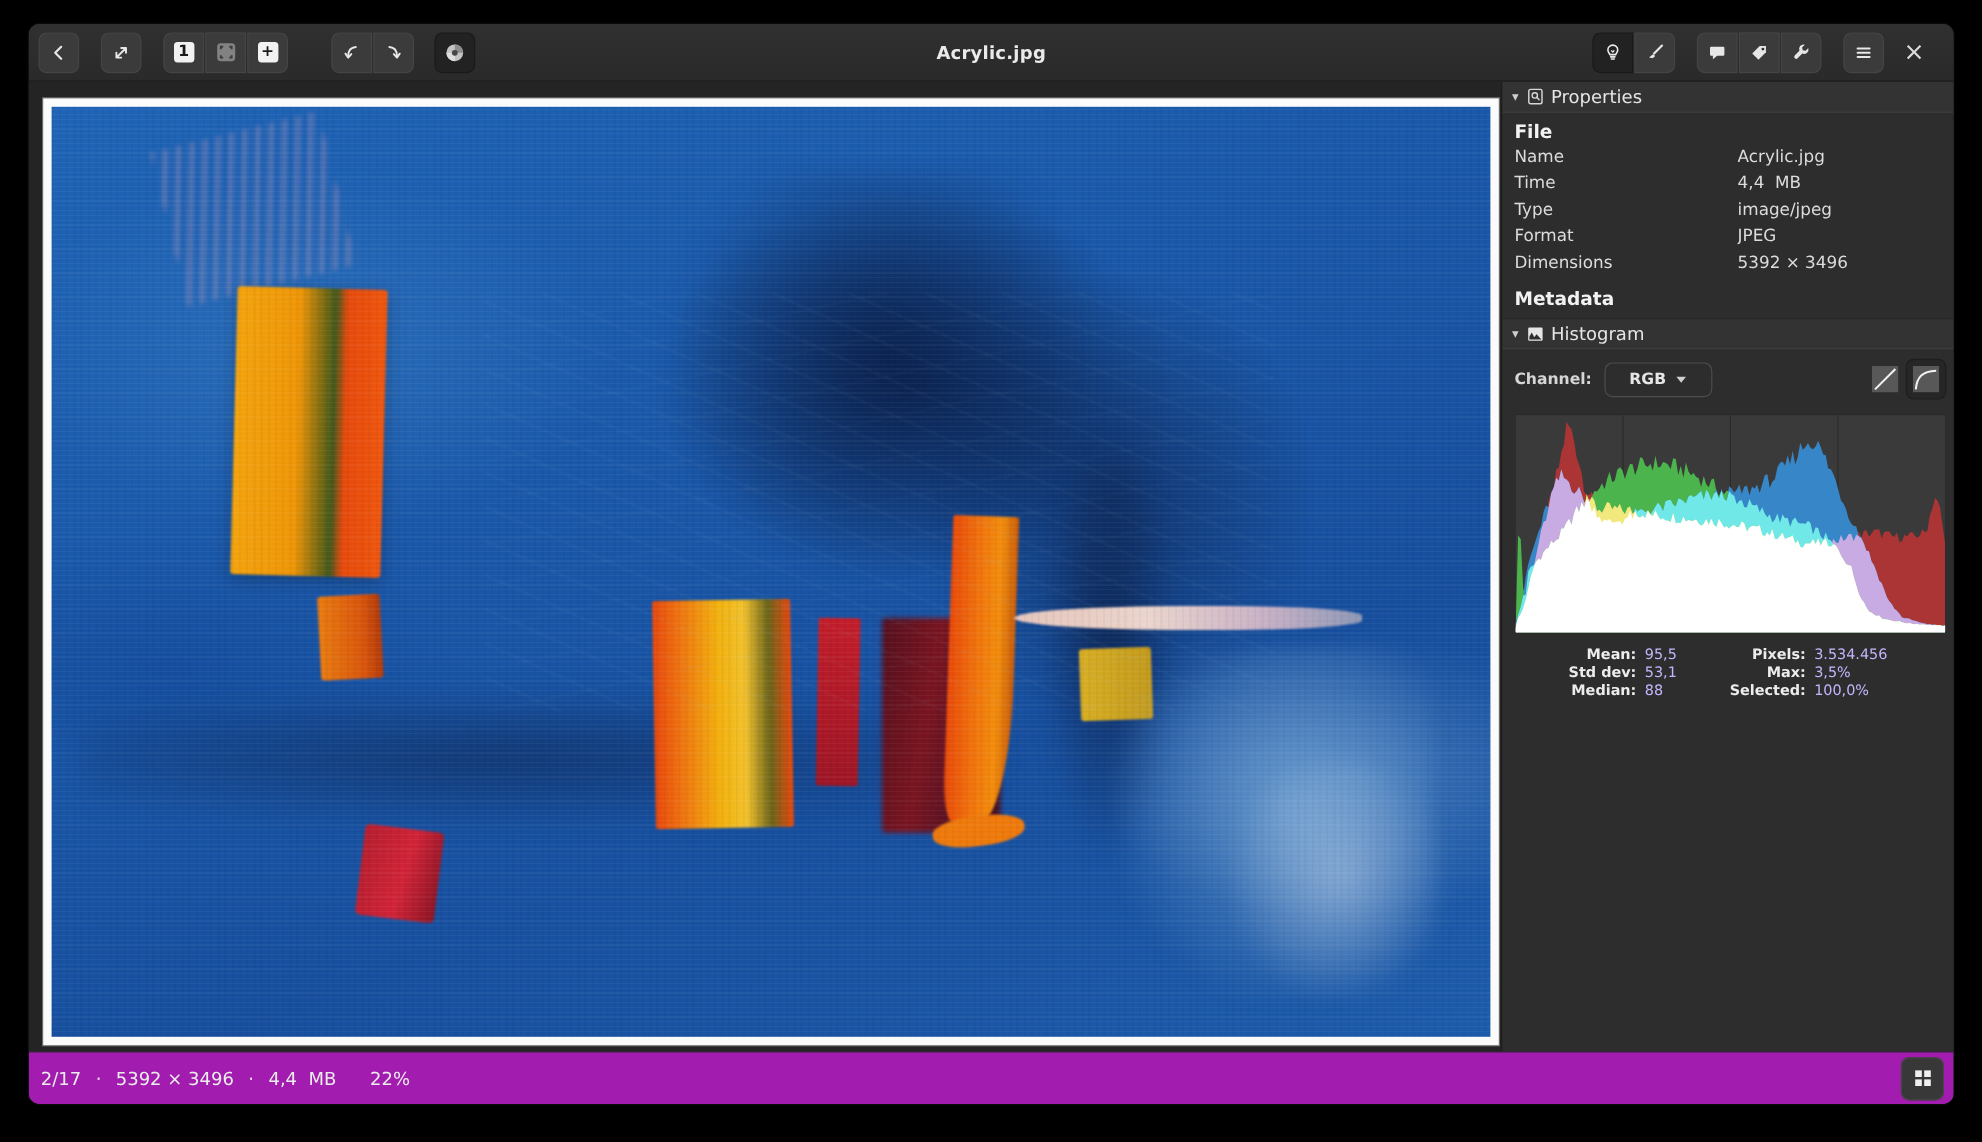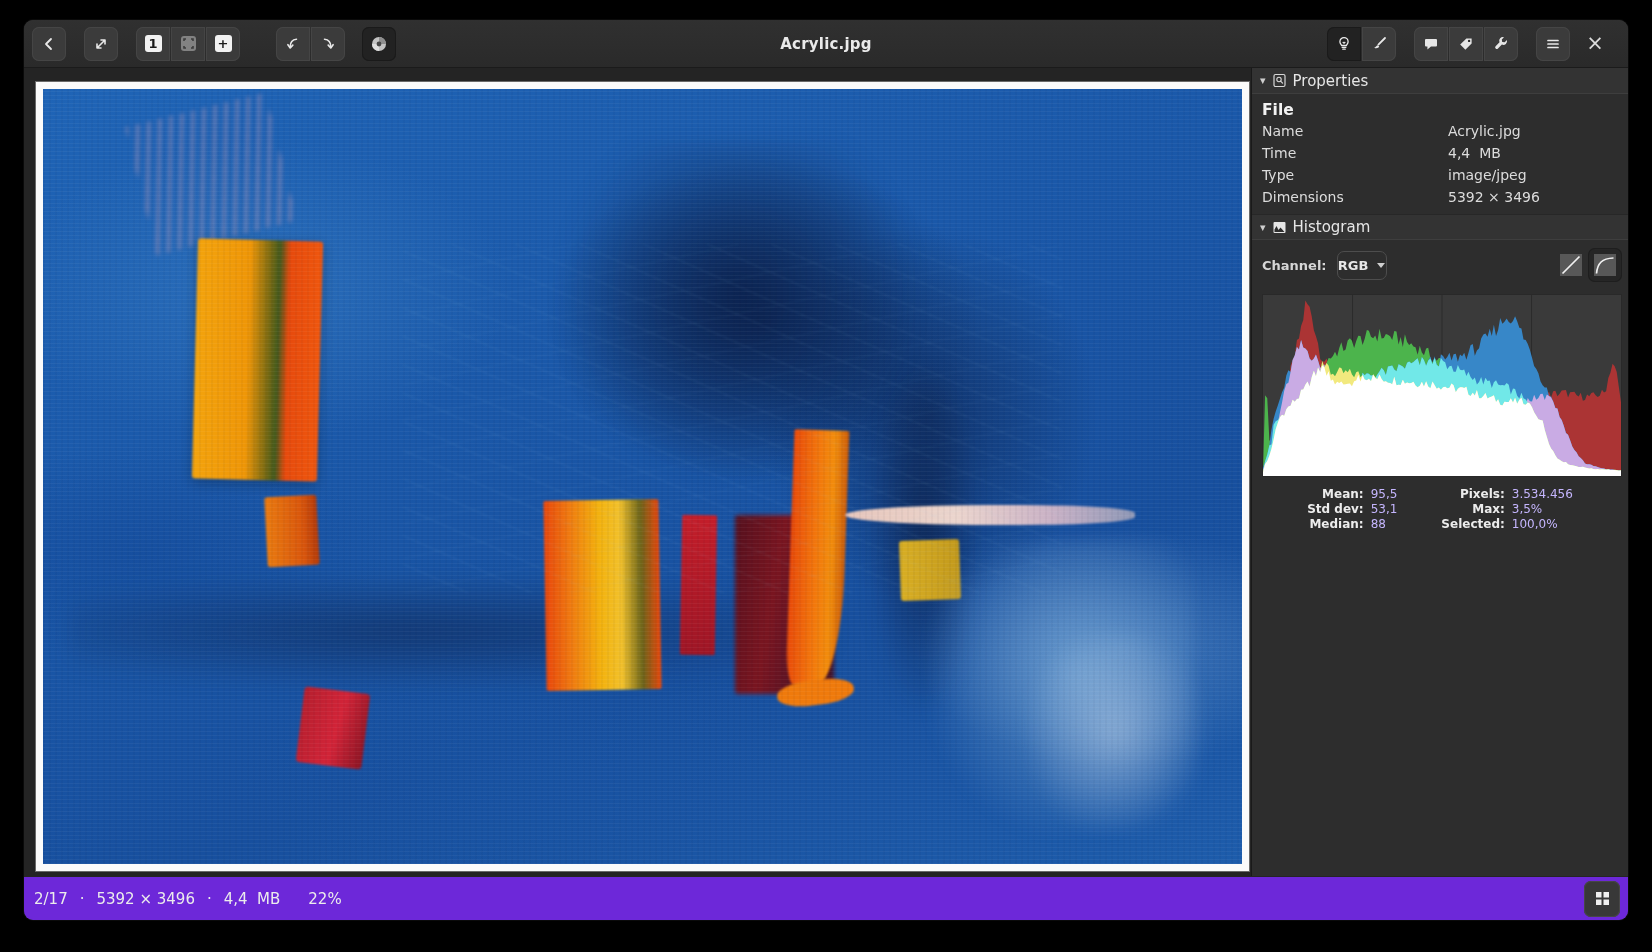--- a/index.html
+++ b/index.html
@@ -61,39 +61,39 @@
                     padding:0 8px; background:#333333; border-bottom:1px solid #3e3e3e;
                     color:#e6e6e6; font-size:15px; }
   .section-header.second { border-top:1px solid #272727; margin-top:3px; }
   .disclosure { font-size:11px; color:#cfcfcf; }
   .heading { font-weight:bold; font-size:15.5px; color:#f2f2f2; padding:7px 10px 4px 10px; }
   .prop-row { display:flex; height:22px; }
   .prop-label { width:196px; padding-left:10px; flex:0 0 196px; white-space:nowrap; }
   .prop-value { flex:1; white-space:pre; overflow:hidden; text-overflow:ellipsis; padding-right:6px; }
   .channel-row { display:flex; align-items:center; padding:8px 6px 6px 10px;font-weight:bold; }
   .channel-label { font-size:13px; color:#d6d6d6; margin-right:10px; }
-  .dropdown { width:50px; height:29px; border:1px solid #4d4d4d; border-radius:7px;
+  .dropdown { width:90px; height:29px; border:1px solid #4d4d4d; border-radius:7px;
               display:flex; align-items:center; justify-content:center; gap:9px;
               font-size:13px; color:#e6e6e6; }
   .dd-arrow { width:0; height:0; border-left:4px solid transparent; border-right:4px solid transparent;
               border-top:5px solid #cfcfcf; }
   .flexspacer { flex:1; }
   .mode-btn { width:34px; height:34px; border-radius:7px; display:flex;
               align-items:center; justify-content:center; }
   .mode-btn.pressed { background:#262626; box-shadow:inset 0 0 0 1px #1e1e1e; }
   .hist-wrap { margin:6px 6px 0 10px; height:183px; background:#3a3a3a;
                border:1px solid #292929; position:relative; }
   .hist-wrap svg { display:block; width:100%; height:100%; }
   .stats { display:flex; justify-content:center; gap:44px; padding:10px 0 0 0; font-size:12px; }
   .stat-grid { display:grid; grid-template-columns:auto auto; column-gap:7px; row-gap:1px; }
   .stat-label { text-align:right; font-weight:bold; color:#ececec; }
   .stat-value { color:#c4b5fd; white-space:pre; }
 
   
-  .statusbar { height:44px; flex:0 0 44px; background:#6d28d9; border-top:1px solid #252525;
+  .statusbar { height:44px; flex:0 0 44px; background:#a21caf; border-top:1px solid #252525;
                display:flex; align-items:center; padding:0 8px 0 10px; color:#ececec;
                font-size:15px; gap:12px; }
   .statusbar .zoomlevel { margin-left:16px; }
   .grid-btn { margin-left:auto; width:36px; height:36px; background:#383838;
               border-radius:7px; box-shadow:inset 0 0 0 1px #474747;
               display:flex; align-items:center; justify-content:center; }
   svg.icon { display:block; }
 </style>
 </head>
 <body>
@@ -252,24 +252,29 @@
         </div>
         <div class="prop-row">
           <span class="prop-label">Time</span>
           <span class="prop-value">4,4  MB</span>
         </div>
         <div class="prop-row">
           <span class="prop-label">Type</span>
           <span class="prop-value">image/jpeg</span>
         </div>
         <div class="prop-row">
+          <span class="prop-label">Format</span>
+          <span class="prop-value">JPEG</span>
+        </div>
+        <div class="prop-row">
           <span class="prop-label">Dimensions</span>
           <span class="prop-value">5392 × 3496</span>
         </div>
 
+        <div class="heading">Metadata</div>
 
 
         <div class="section-header second">
           <span class="disclosure">▾</span>
           <svg class="icon" width="15" height="15" viewBox="0 0 15 15">
               <rect x="1.5" y="2" width="12" height="11" rx="1" fill="#e6e6e6"></rect>
               <path d="M2.5 12 V9.5 L4.5 6 L6.5 10 L8.5 7.5 L12.5 12 Z" fill="#2d2d2d"></path>
             </svg>
           <span>Histogram</span>
         </div>

